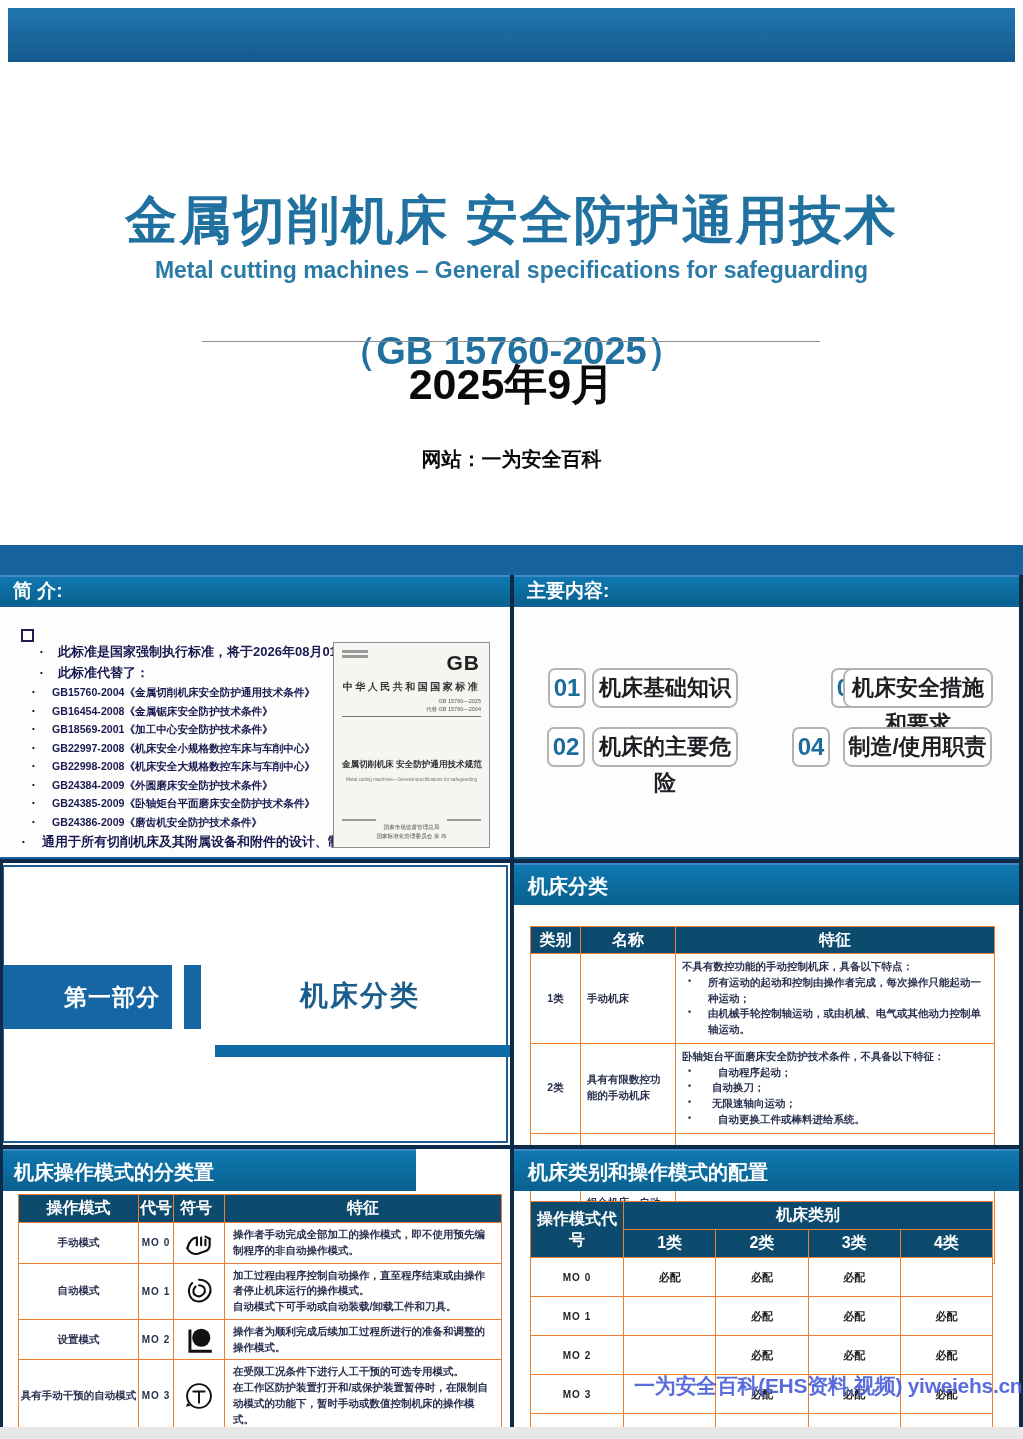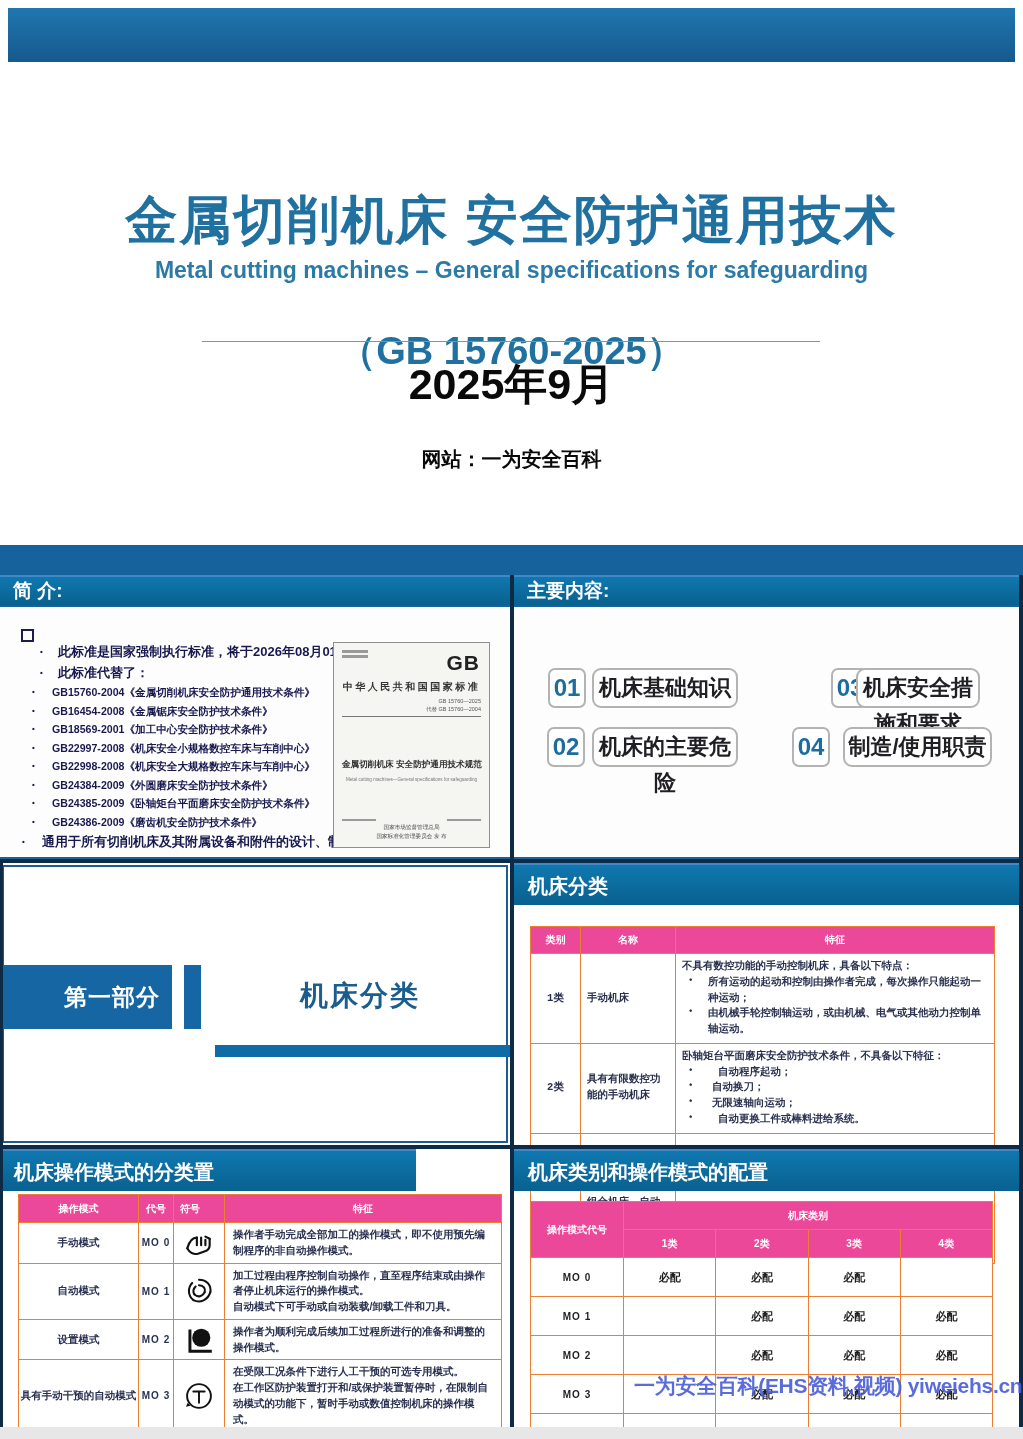--- a/index.html
+++ b/index.html
@@ -82,25 +82,25 @@
   .part-bar{position:absolute;left:215px;top:1045px;width:295px;height:12px;background:#0f6ba3;}
   .sec-head{position:absolute;height:42px;line-height:42px;padding-left:14px;box-sizing:border-box;
     background:linear-gradient(180deg,#0f78b0,#09618f);border-top:2px solid #4388c6;
     color:#fff;font-size:20px;font-weight:bold;}
   .sh-r3{left:514px;top:863px;width:509px;}
   .sh-l4{left:0;top:1149px;width:416px;}
   .sh-r4{left:514px;top:1149px;width:509px;}
   
   table{border-collapse:collapse;table-layout:fixed;}
   th,td{border:1px solid #ed7d31;font-weight:bold;}
-  th{background:#ec4899;color:#fff;font-size:10px;}
+  th{background:#0c4a6e;color:#fff;font-size:16px;}
   td{color:#2a3150;font-size:10.5px;background:#fff;}
   .tbl-classification{position:absolute;left:530px;top:926px;width:465px;}
   .tbl-classification th{height:24px;}
-  .tbl-classification td{padding:5px 6px;line-height:1.5;vertical-align:middle;font-family:Liberation Mono, monospace;}
+  .tbl-classification td{padding:5px 6px;line-height:1.5;vertical-align:middle;}
   .col-cls{width:50px;text-align:center;}
   .col-name{width:95px;}
   .cell-line{position:relative;}
   .cell-bullet{position:relative;padding-left:26px;}
   .cell-bullet::before{content:"•";position:absolute;left:6px;font-size:9px;}
   .tbl-modes{position:absolute;left:18px;top:1194px;width:484px;}
   .tbl-modes th{height:25px;}
   .tbl-modes td{vertical-align:middle;}
   .md-mode{width:120px;text-align:center;font-size:10.5px;}
   .md-code{width:35px;text-align:center;font-size:10px;letter-spacing:1px;}
@@ -177,21 +177,21 @@
     </div>
   </div>
 
   <div class="panel-head ph-right">主要内容:</div>
   <div class="panel-body pb-right">
     <div class="toc-num" style="left:34px;top:61px;">01</div>
     <div class="toc-label" style="left:78px;top:61px;width:146px;">机床基础知识</div>
     <div class="toc-num" style="left:33px;top:120px;">02</div>
     <div class="toc-label" style="left:78px;top:120px;width:146px;">机床的主要危险</div>
     <div class="toc-num" style="left:278px;top:61px;margin-left:39px;">03</div>
-    <div class="toc-label" style="left:342px;top:61px;width:124px;">机床安全措施和要求</div>
+    <div class="toc-label" style="left:329px;top:61px;width:150px;">机床安全措施和要求</div>
     <div class="toc-num" style="left:278px;top:120px;">04</div>
     <div class="toc-label" style="left:329px;top:120px;width:149px;">制造/使用职责</div>
   </div>
 
   <div class="hsep" style="top:859px;"></div>
   <div class="vsep" style="left:510px;top:575px;height:284px;"></div>
 
   <div class="slide3-left"></div>
   <div class="part-box">第一部分</div>
   <div class="part-square"></div>

